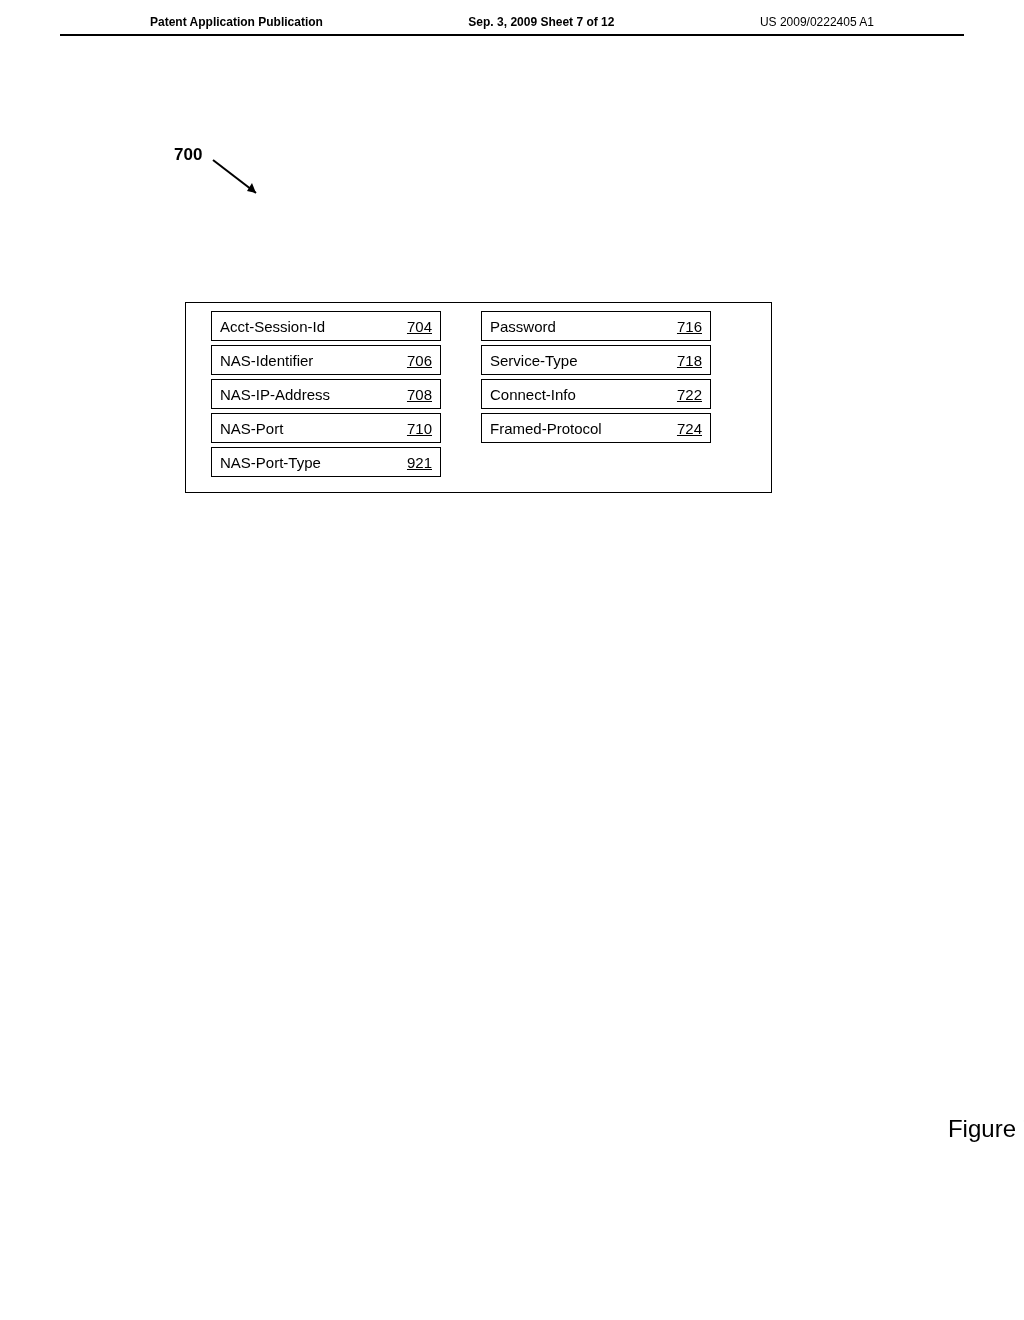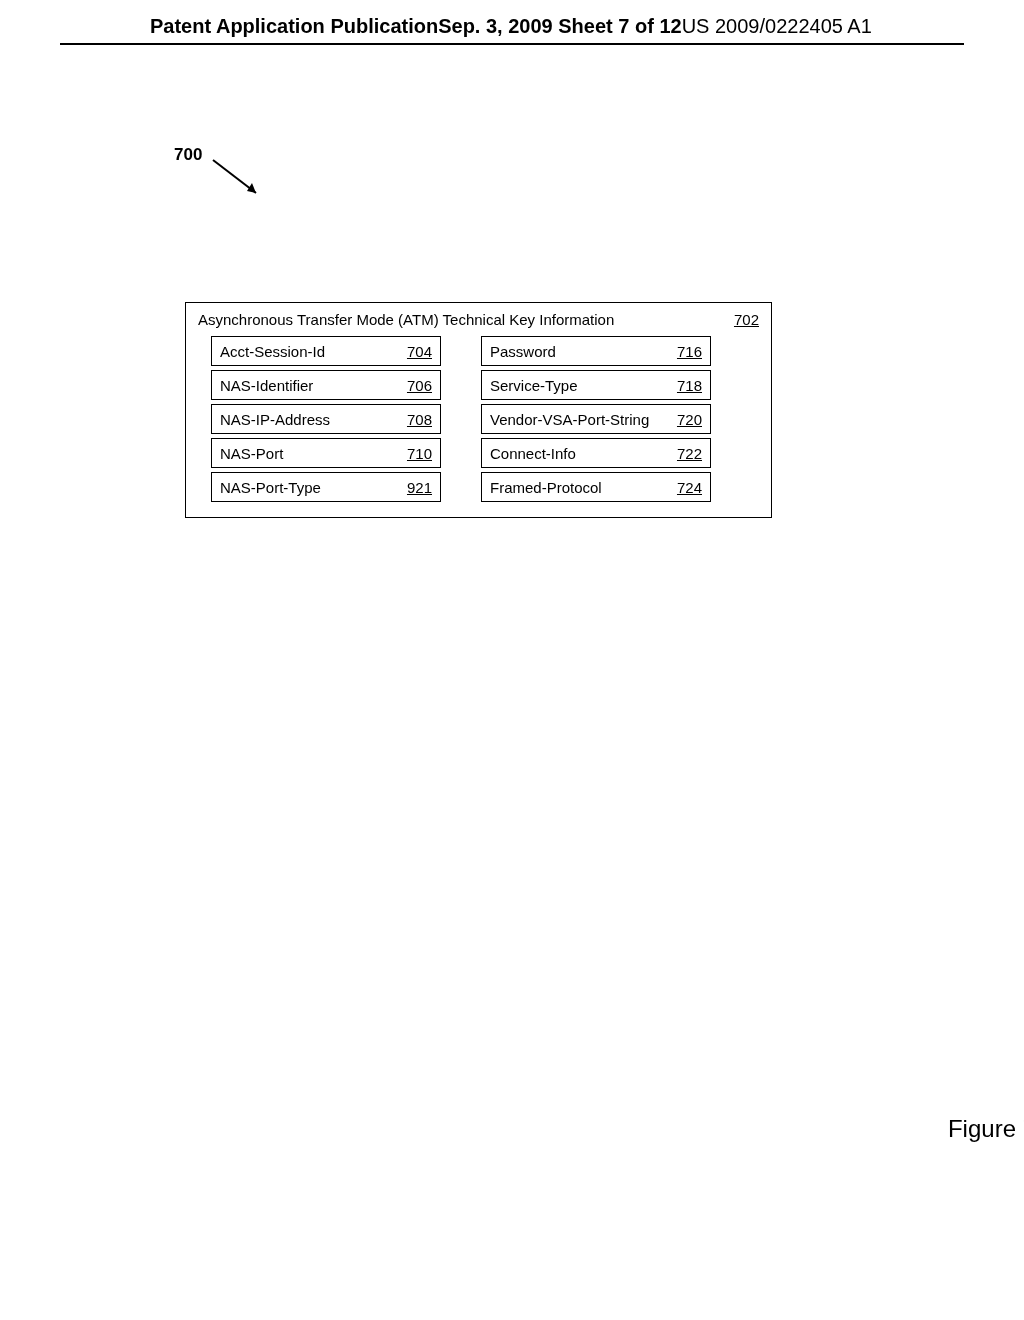--- a/index.html
+++ b/index.html
@@ -6,22 +6,23 @@
       margin: 0;
       padding: 0;
       font-family: Arial, Helvetica, sans-serif;
       background: white;
       width: 1024px;
       height: 1320px;
       position: relative;
     }
     .header {
       display: flex;
+      justify-content: space-between;
       padding: 15px 90px 5px 90px;
-      font-size: 20px;
+      font-size: 12px;
       border-bottom: 2px solid #000;
       margin: 0 60px;
     }
     .header-left {
       font-weight: bold;
     }
     .header-center {
       font-weight: bold;
     }
     .header-right {
@@ -103,24 +104,20 @@
 </div>
 
 <div class="ref-label">700</div>
 
 <svg class="arrow-svg" width="70" height="50">
   <line x1="5" y1="5" x2="48" y2="38" stroke="#000" stroke-width="2"></line>
   <polygon points="48,38 39,36 44,28" fill="#000"></polygon>
 </svg>
 
 <div class="main-box">
-  <div class="main-title-row">
-    <span>Asynchronous Transfer Mode (ATM) Technical Key Information</span>
-    <span class="main-ref">702</span>
-  </div>
   <div class="columns-wrap">
     <div class="col">
       <div class="field-box">
         <span>Acct-Session-Id</span>
         <span class="field-ref">704</span>
       </div>
       <div class="field-box">
         <span>NAS-Identifier</span>
         <span class="field-ref">706</span>
       </div>
@@ -140,24 +137,20 @@
     <div class="col">
       <div class="field-box">
         <span>Password</span>
         <span class="field-ref">716</span>
       </div>
       <div class="field-box">
         <span>Service-Type</span>
         <span class="field-ref">718</span>
       </div>
       <div class="field-box">
-        <span>Vendor-VSA-Port-String</span>
-        <span class="field-ref">720</span>
-      </div>
-      <div class="field-box">
         <span>Connect-Info</span>
         <span class="field-ref">722</span>
       </div>
       <div class="field-box">
         <span>Framed-Protocol</span>
         <span class="field-ref">724</span>
       </div>
     </div>
   </div>
 </div>

